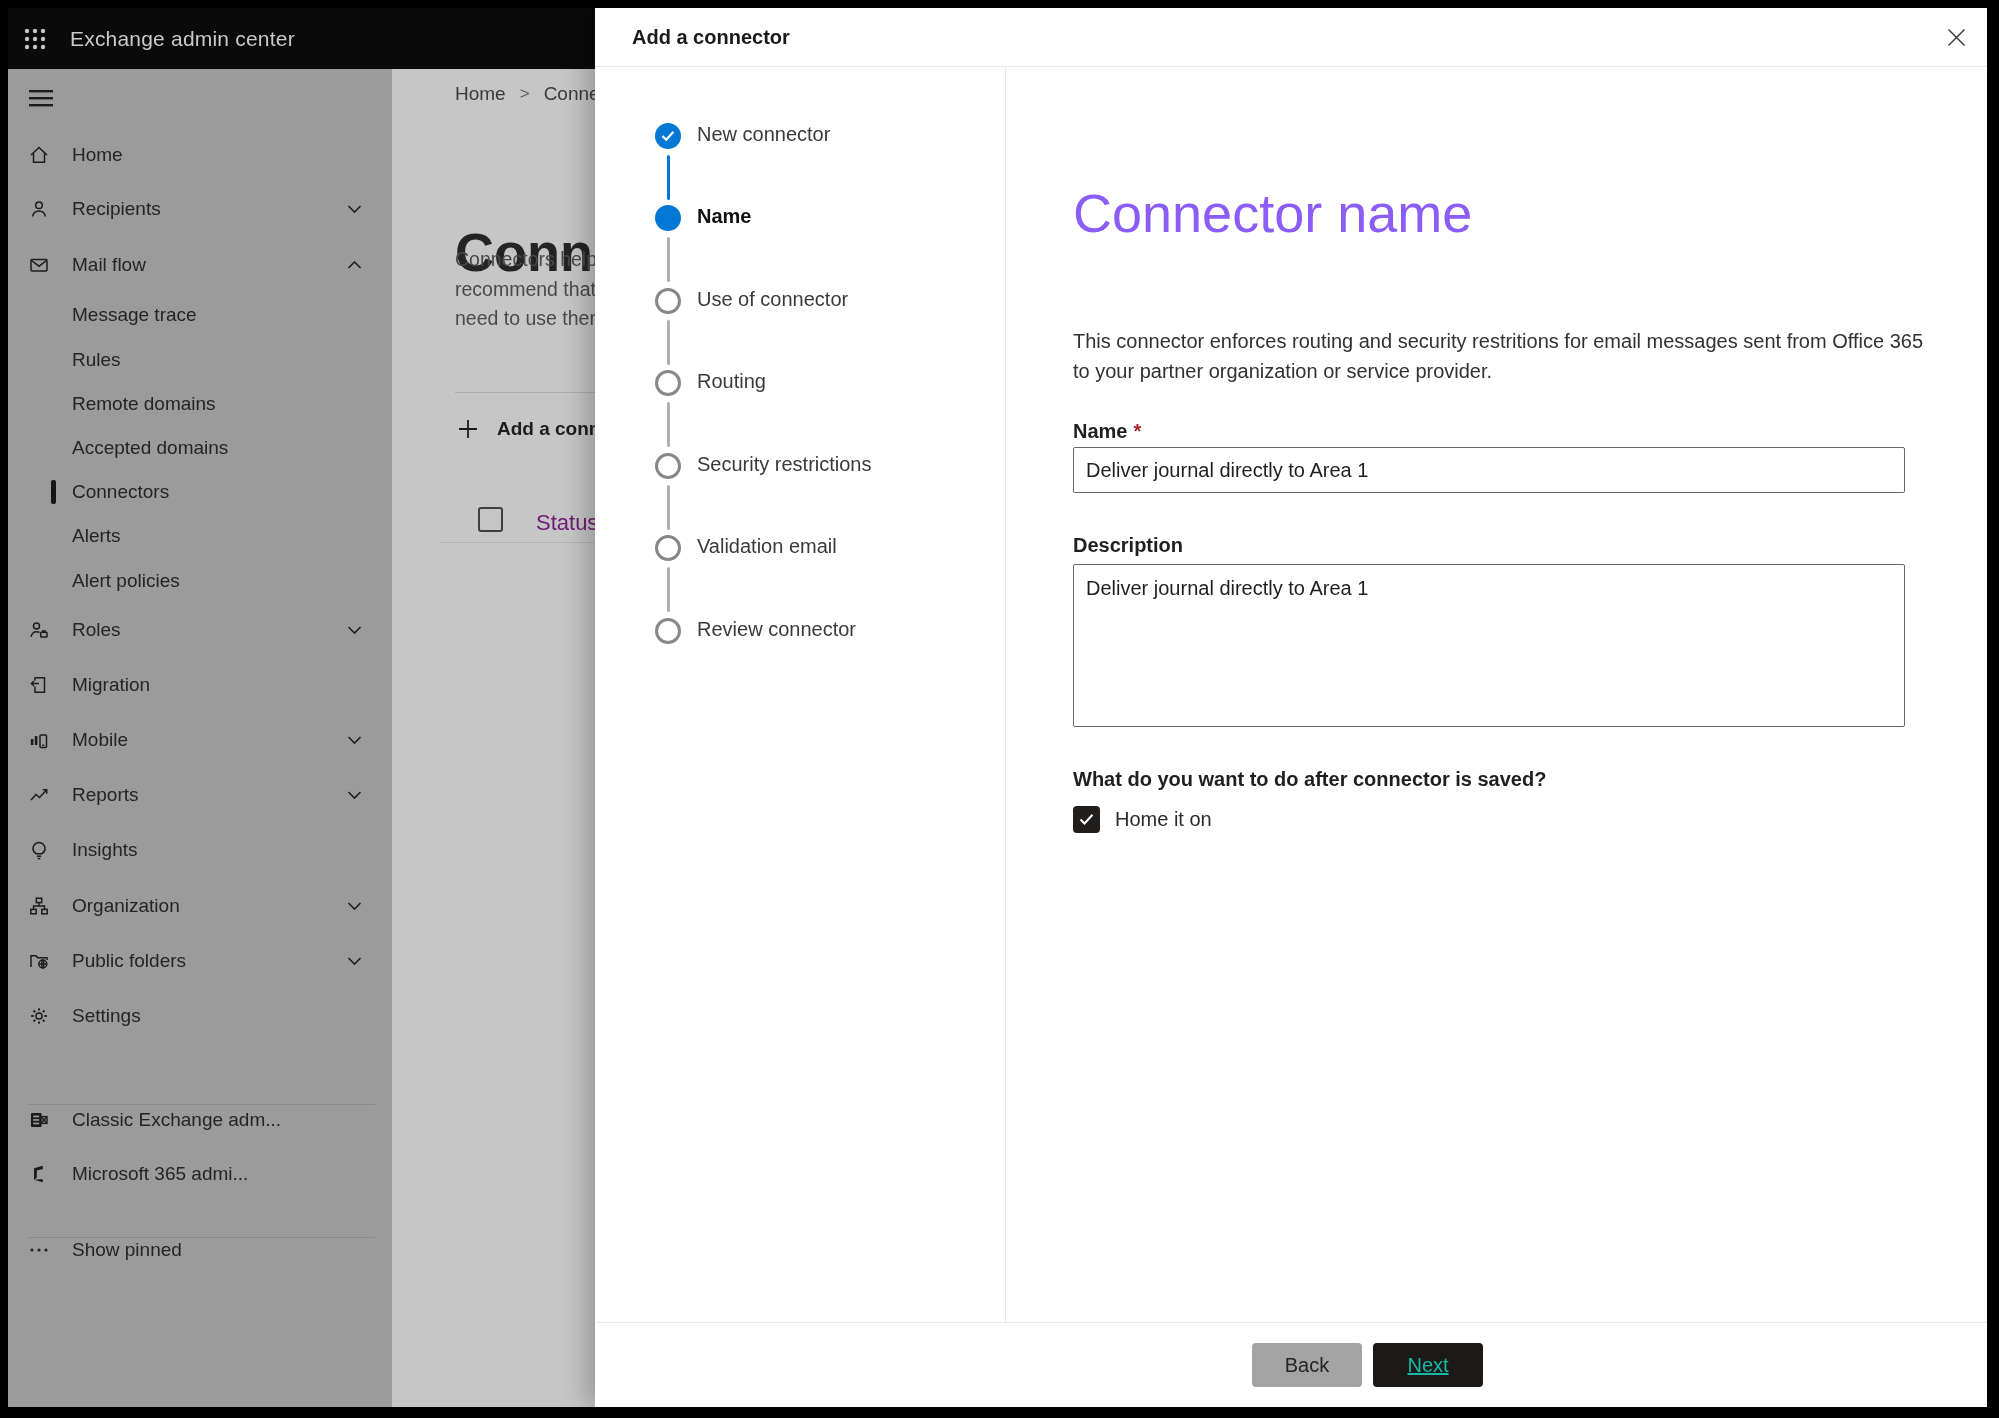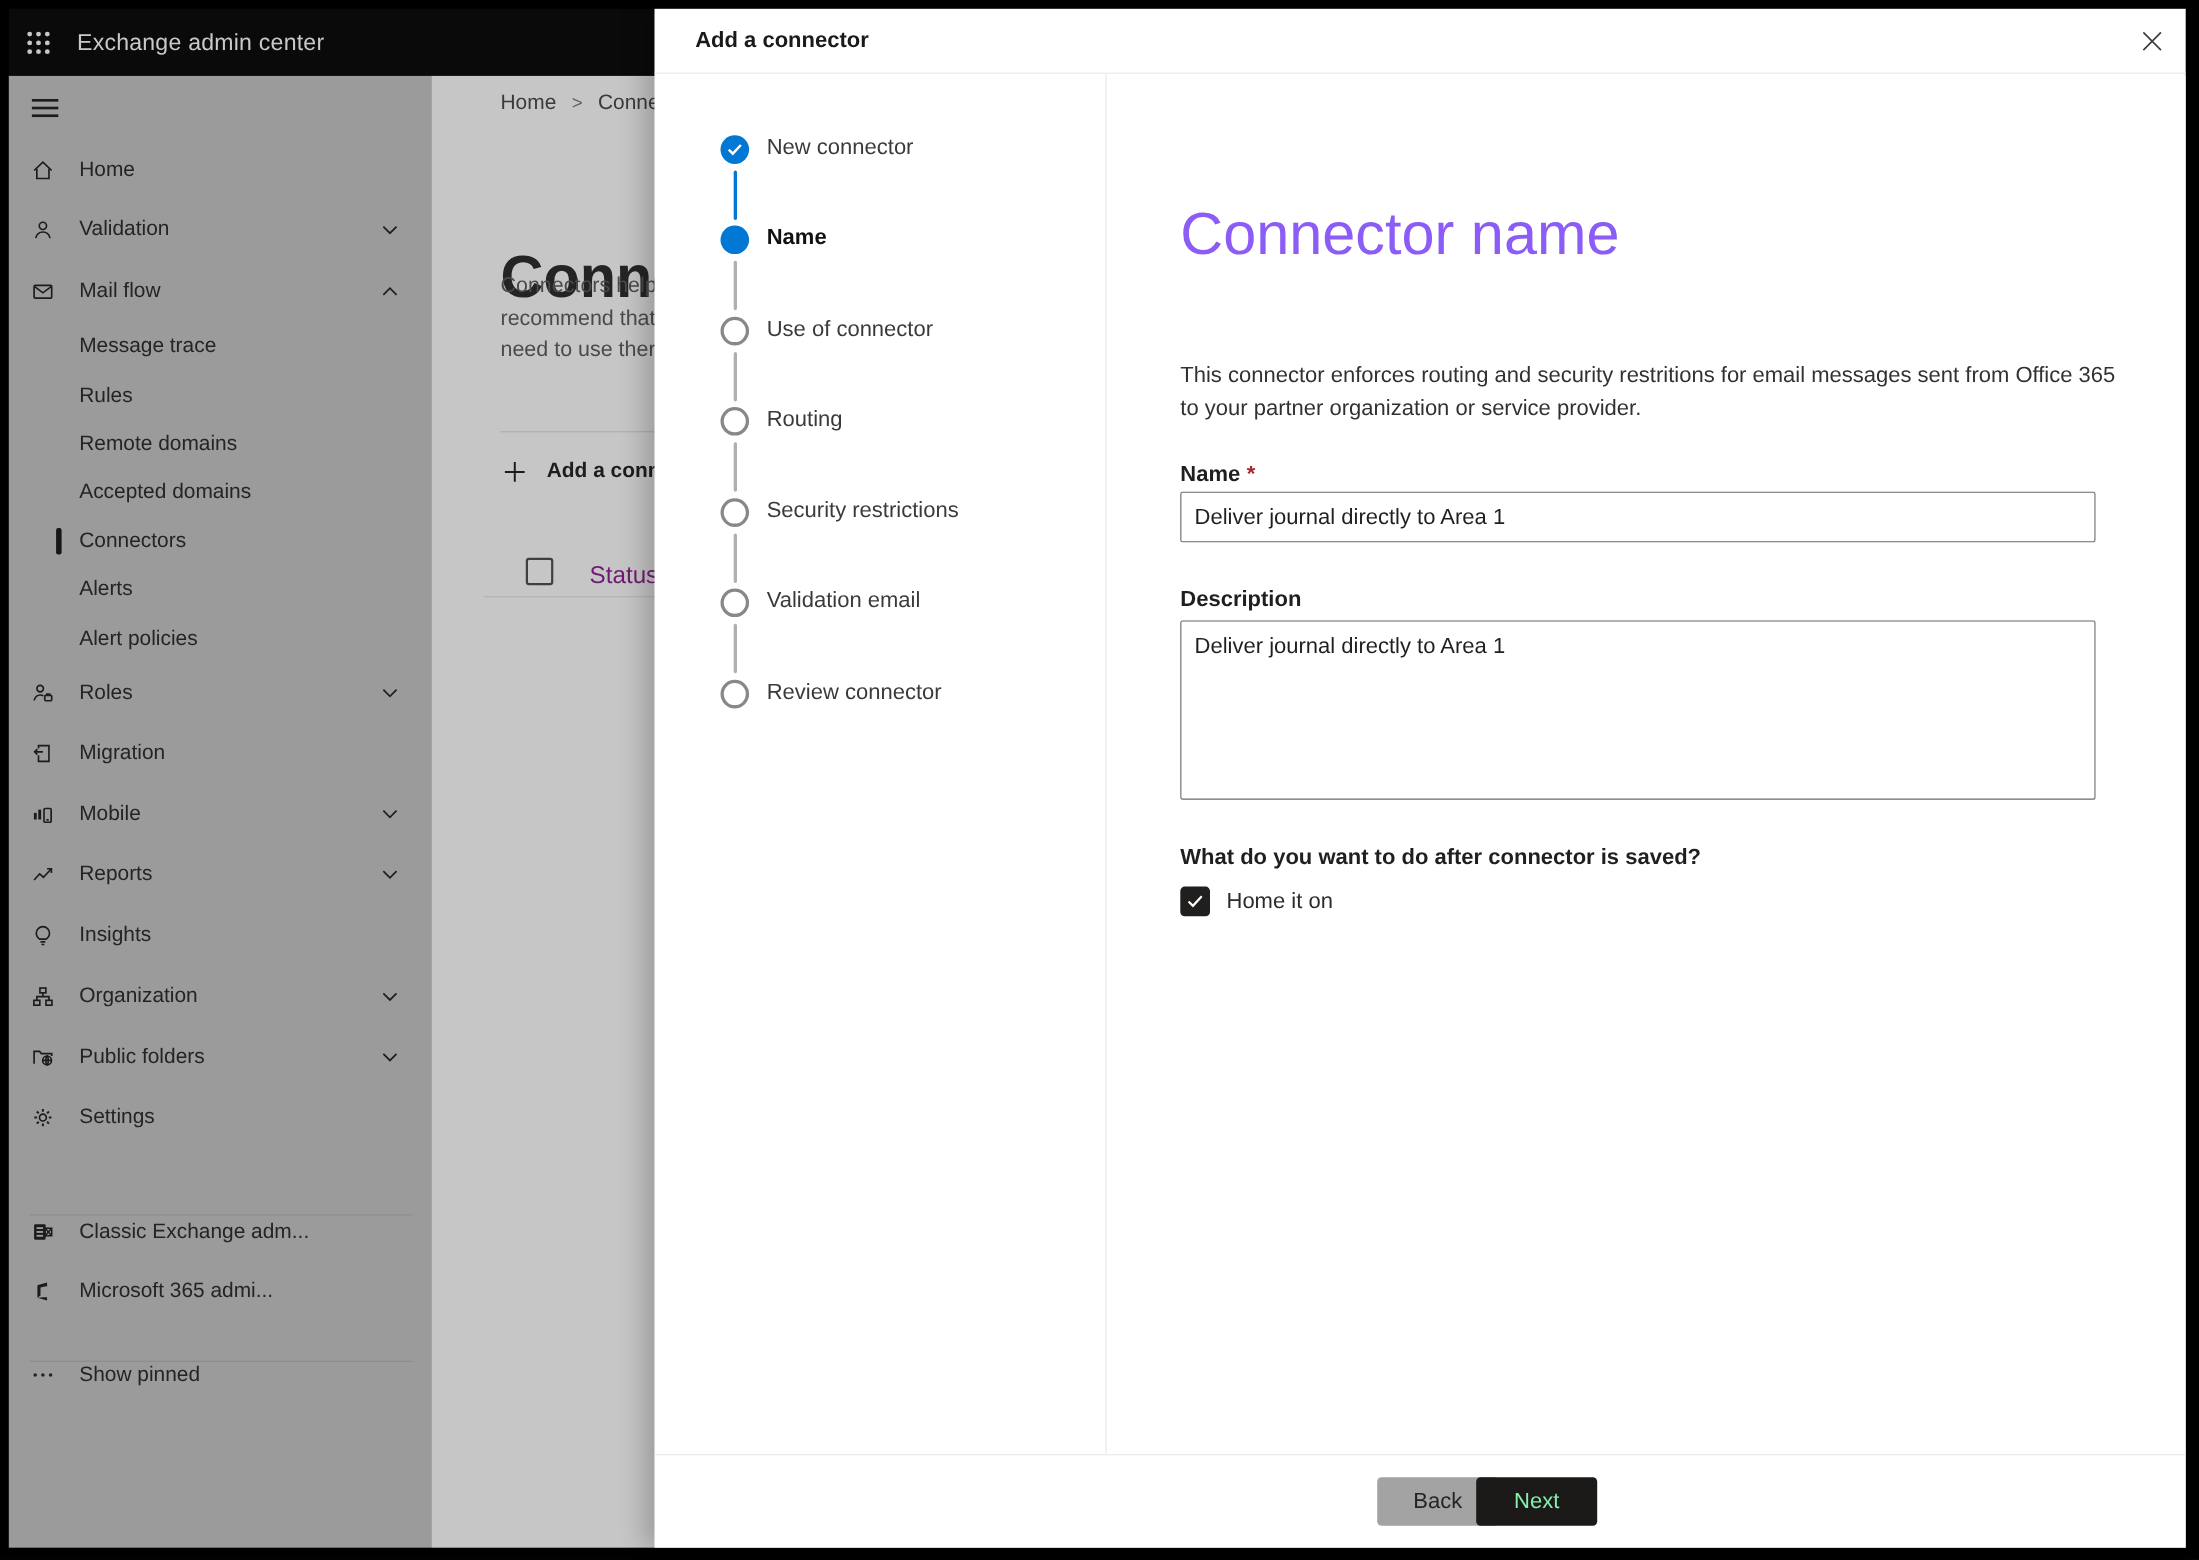--- a/index.html
+++ b/index.html
@@ -64,21 +64,21 @@
              font-family:"Liberation Sans", sans-serif;background:#fff;resize:none;line-height:26px;}
   .dlg-question{position:absolute;left:478px;top:760px;font-size:20px;font-weight:700;color:#201f1e;}
   .turnon-row{position:absolute;left:478px;top:798px;display:flex;align-items:center;gap:15px;cursor:pointer;}
   .cbx{width:27px;height:27px;background:#201f1e;border-radius:4px;display:flex;align-items:center;justify-content:center;}
   .turnon-lbl{font-size:20px;color:#2c2b2a;}
   
   .dlg-footer-border{position:absolute;left:0;top:1314px;width:100%;height:1px;background:#e8e8e8;}
   .btn{position:absolute;top:1335px;width:110px;height:44px;border:none;border-radius:4px;font-size:20px;
        font-family:"Liberation Sans", sans-serif;cursor:pointer;}
   .btn-back{left:657px;background:#a3a3a3;color:#252423;}
-  .btn-next{left:747px;background:#1b1a19;color:#86efac;}
+  .btn-next{left:778px;background:#1b1a19;color:#14b8a6;text-decoration:underline;}
   svg{display:block;}
 </style>
 </head>
 <body>
 
 <div class="frame">
 
   <div class="topbar">
     <div class="waffle">
       <svg width="24" height="24" viewBox="0 0 24 24">
@@ -119,21 +119,21 @@
       <span class="nav-label">Home</span>
     </div>
 
     <div class="nav-row" style="top:118px">
       <span class="nav-icon">
         <svg width="22" height="22" viewBox="0 0 22 22" fill="none" stroke="#1c1c1c" stroke-width="1.5">
             <circle cx="11" cy="7.3" r="3.3"></circle>
             <path d="M4.5 18.5 C5.4 14.6 8 12.9 11 12.9 C14 12.9 16.6 14.6 17.5 18.5"></path>
           </svg>
       </span>
-      <span class="nav-label">Validation</span>
+      <span class="nav-label">Recipients</span>
       <span class="nav-chevron">
         <svg width="15" height="9" viewBox="0 0 15 9" fill="none" stroke="#1f1f1f" stroke-width="1.6">
             <path d="M1.5 1.5 L7.5 7.5 L13.5 1.5"></path>
           </svg>
       </span>
     </div>
 
     <div class="nav-row" style="top:174px">
       <span class="nav-icon">
         <svg width="22" height="22" viewBox="0 0 22 22" fill="none" stroke="#1c1c1c" stroke-width="1.5">

